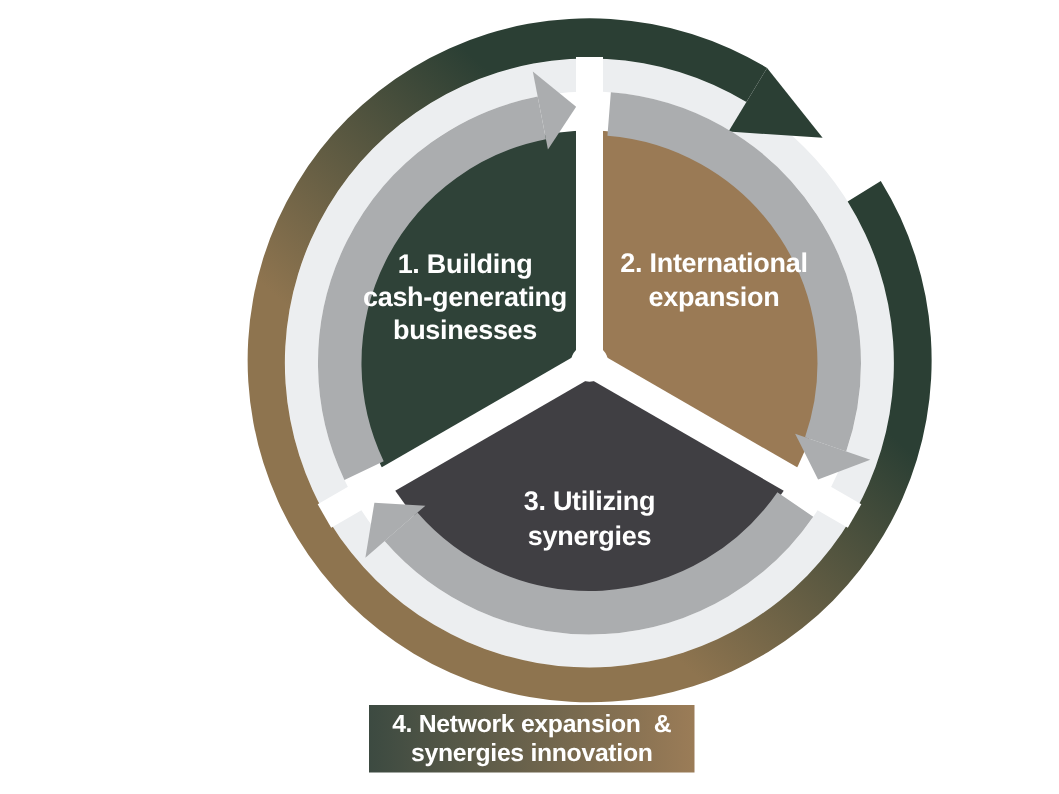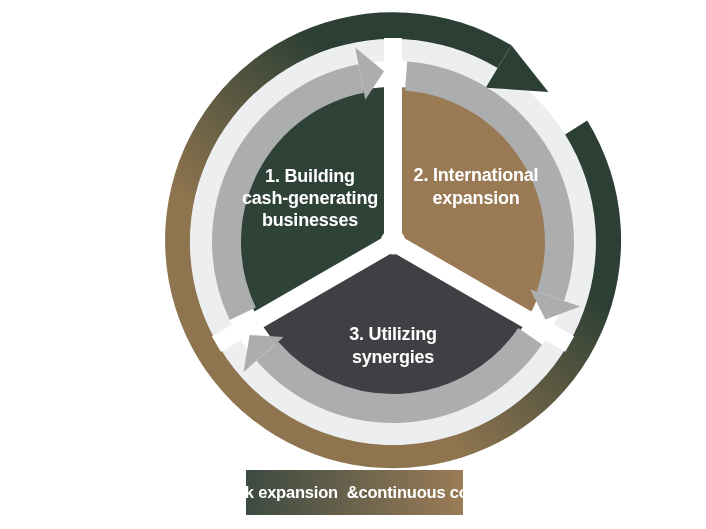--- a/index.html
+++ b/index.html
@@ -10,21 +10,21 @@
   svg text{
     font-family:"Liberation Sans",sans-serif;
     font-weight:bold;
     fill:#ffffff;
   }
   .seg-text{font-size:18px;letter-spacing:-0.2px;}
   .caption{
     position:absolute;left:246px;top:470px;width:217px;height:45px;
     background:linear-gradient(90deg,#3c4a41 0%,#9b7c57 100%);
     color:#ffffff;font-weight:bold;font-size:16.5px;line-height:19px;
-    display:flex;align-items:center;justify-content:center;
+    display:flex;flex-direction:column;align-items:center;justify-content:center;
     letter-spacing:-0.2px;text-align:right;
   }
   .caption-line{white-space:pre;}
 </style>
 </head>
 <body>
 
 <div class="stage">
   <svg width="706" height="529" viewBox="0 0 706 529">
     <defs>
@@ -70,15 +70,15 @@
       <text x="436" y="204">expansion</text>
 
       <text x="353" y="340">3. Utilizing</text>
       <text x="353" y="363">synergies</text>
     </g>
   </svg>
 
   
   <div class="caption">
     <div class="caption-line">4. Network expansion  &amp;</div>
-    <div class="caption-line">continuous continuous</div>
+    <div class="caption-line">synergies innovation</div>
   </div>
 </div>
 
 </body></html>

